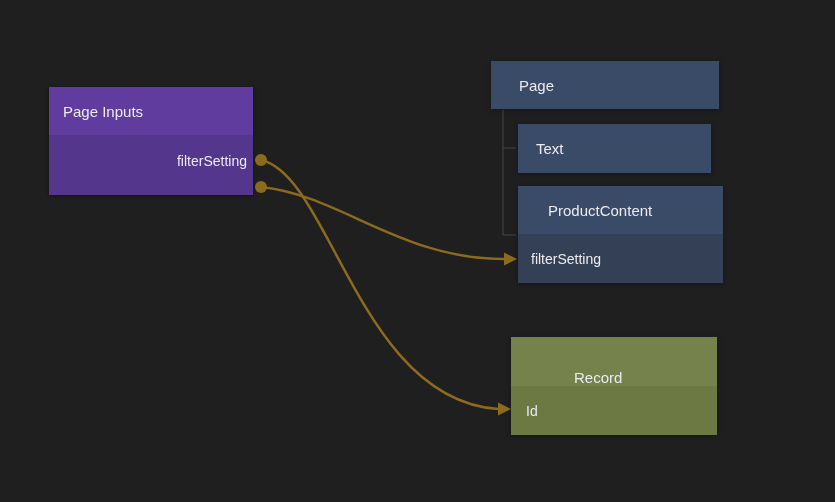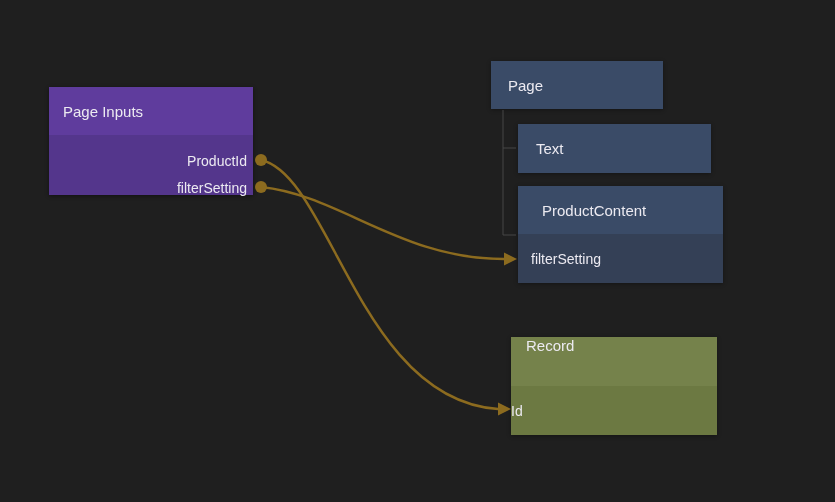--- a/index.html
+++ b/index.html
@@ -49,88 +49,87 @@
     padding-right: 6px;
     font-size: 14px;
   }
   
   .blue-box {
     background: var(--blue-box, #3a4b67);
     box-shadow: 0 1px 4px rgba(0,0,0,0.35);
   }
   .node-page {
     left: 491px; top: 61px;
-    width: 172px; height: 48px;
+    width: 228px; height: 48px;
     display: flex; align-items: center;
-    padding-left: 17px;
+    padding-left: 28px;
     font-size: 15px;
   }
   .node-text {
     left: 518px; top: 124px;
     width: 193px; height: 49px;
     display: flex; align-items: center;
     padding-left: 18px;
     font-size: 15px;
   }
   .node-productcontent {
     left: 518px; top: 186px;
     width: 205px; height: 97px;
   }
   .node-productcontent .hdr {
     height: 48px;
     display: flex; align-items: center;
-    padding-left: 24px;
+    padding-left: 30px;
     font-size: 15px;
   }
   .node-productcontent .prop-row {
     height: 49px;
     background: var(--blue-row, #344056);
     display: flex; align-items: center;
     padding-left: 13px;
     font-size: 14px;
   }
   
   .node-record {
     left: 511px; top: 337px;
     width: 206px; height: 98px;
     background: var(--green-header, #75824b);
     box-shadow: 0 1px 4px rgba(0,0,0,0.35);
   }
   .node-record .hdr {
     height: 49px;
-    display: flex; align-items: flex-start;
+    display: flex; align-items: flex-end;
     padding-left: 15px;
     font-size: 15px;
+    margin-left: 48px;
   }
   .node-record .prop-row {
     height: 49px;
     background: var(--green-row, #6c7942);
     display: flex; align-items: center;
+    padding-left: 15px;
     font-size: 14px;
   }
   svg.overlay {
     position: absolute;
     inset: 0;
     pointer-events: none;
   }
   svg.overlay .hit { pointer-events: all; }
 </style>
 </head>
 <body>
 
 <div class="canvas">
 
   <div class="node node-page-inputs">
     <div class="hdr">
       <span>Page Inputs</span>
     </div>
     <div class="body">
-      <div class="out-row">
-        <span>ProductId</span>
-      </div>
       <div class="out-row">
         <span>filterSetting</span>
       </div>
     </div>
   </div>
 
   <div class="node blue-box node-page">
     <span>Page</span>
   </div>
 

